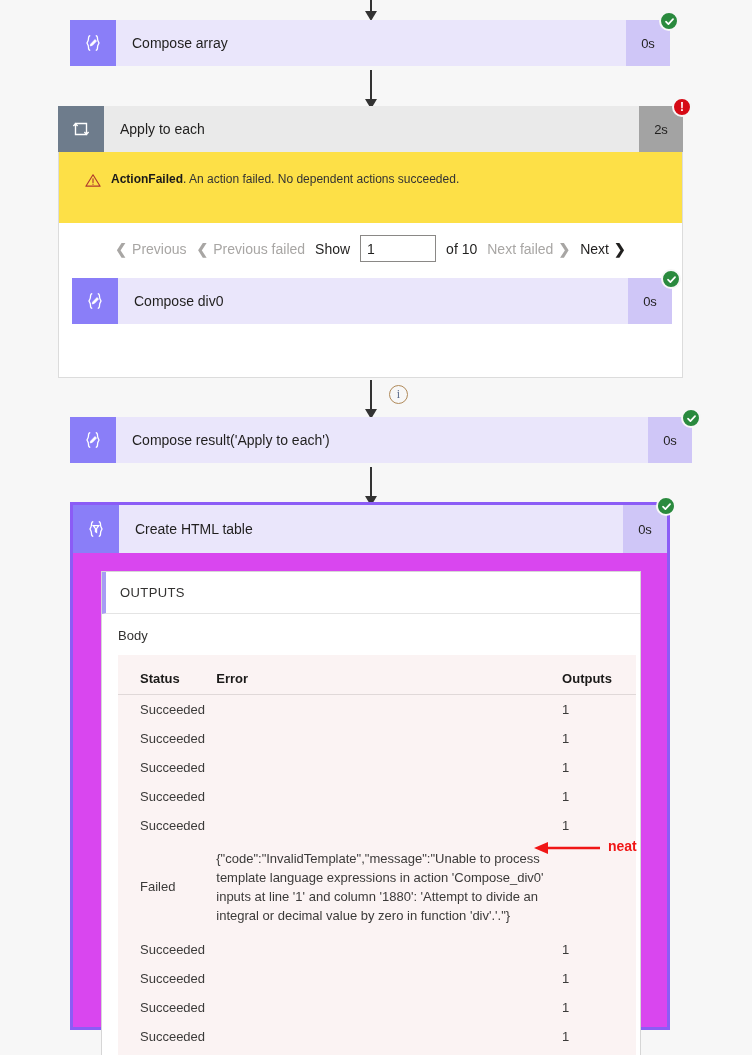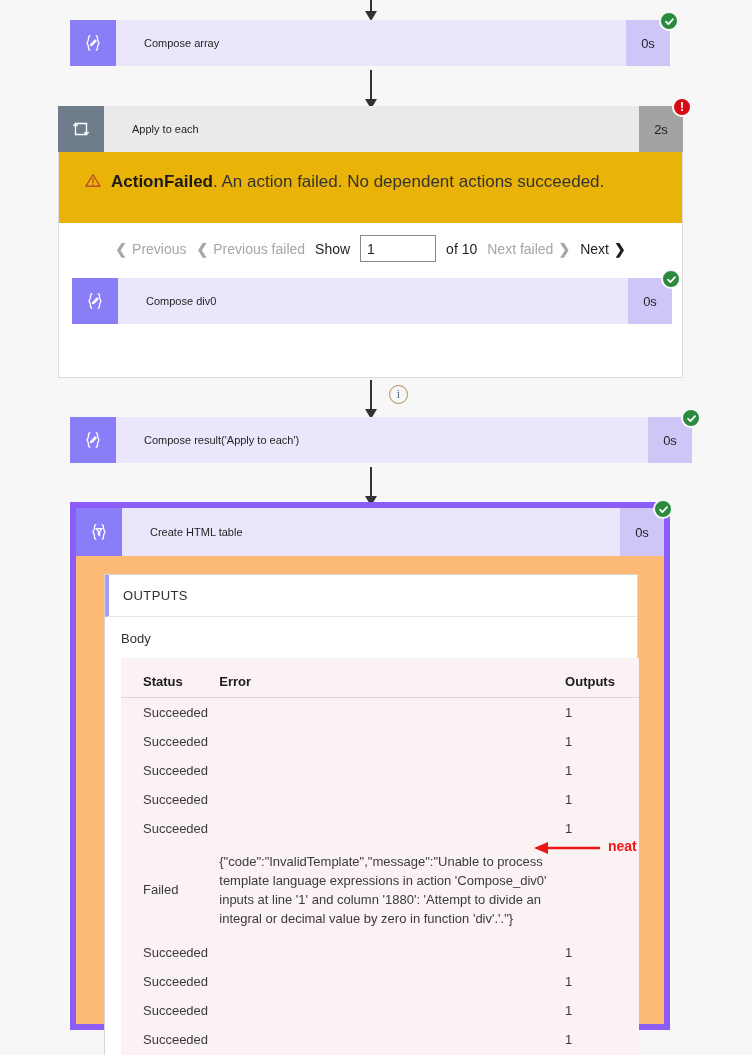--- a/index.html
+++ b/index.html
@@ -30,22 +30,22 @@
   }
   .card .icon-box {
     width: 46px; flex: 0 0 46px;
     background: #8a7ef8;
     display: flex; align-items: center; justify-content: center;
     color: #ffffff;
   }
   .card .title {
     flex: 1 1 auto;
     display: flex; align-items: center;
-    padding-left: 28px;
-    font-size: 11px; color: #201f1e;
+    padding-left: 16px;
+    font-size: 14px; color: #201f1e;
     background: #eae6fb;
     white-space: nowrap; overflow: hidden;
   }
   .card .dur {
     flex: 0 0 44px;
     display: flex; align-items: center; justify-content: center;
     font-size: 13px; color: #201f1e;
     background: #cfc6f7;
   }
   
@@ -65,24 +65,24 @@
   .badge.err { background: #d60a15; }
 
   
   .scope-body {
     position: absolute;
     background: #ffffff;
     border: 1px solid #dcdcdc;
     border-top: none;
   }
   .fail-banner {
-    background: #eab308;
+    background: #fde047;
     padding: 20px 26px;
     display: flex; align-items: flex-start; gap: 10px;
-    font-size: 17px; color: #333;
+    font-size: 12px; color: #333;
     height: 71px;
   }
   .fail-banner .warn-ico { flex: 0 0 16px; margin-top: 1px; }
   .fail-banner b { font-weight: bold; color: #1b1a19; }
 
   .pager {
     display: flex; align-items: center; justify-content: center;
     gap: 10px; font-size: 14px; padding: 12px 0 10px 0;
   }
   .pager .lnk { display: inline-flex; align-items: center; gap: 5px; color: #a8a6a4; cursor: default; }
@@ -101,22 +101,22 @@
     position: absolute; width: 19px; height: 19px; border-radius: 50%;
     border: 1.5px solid #b08a5a;
     display: flex; align-items: center; justify-content: center;
     font-size: 12px; color: #5a6a8a; font-family: "Liberation Serif", serif;
     background: #f7f7f7;
   }
 
   
   .expanded {
     position: absolute;
-    border: 6px solid #8b5cf6;
-    background: #fdba74;
+    border: 3px solid #8b5cf6;
+    background: #d946ef;
   }
   .expanded .card { position: relative; top: 0; left: 0; width: 100%; }
   .expanded .inner { padding: 18px 26px 22px 28px; }
 
   .outputs-panel { border: 1px solid #d6d6d6; background: #fff; }
   .outputs-head {
     border-left: 4px solid #a89cf5;
     padding: 13px 0 13px 14px;
     font-size: 13px; letter-spacing: .4px; color: #323130;
     border-bottom: 1px solid #e4e4e4;

